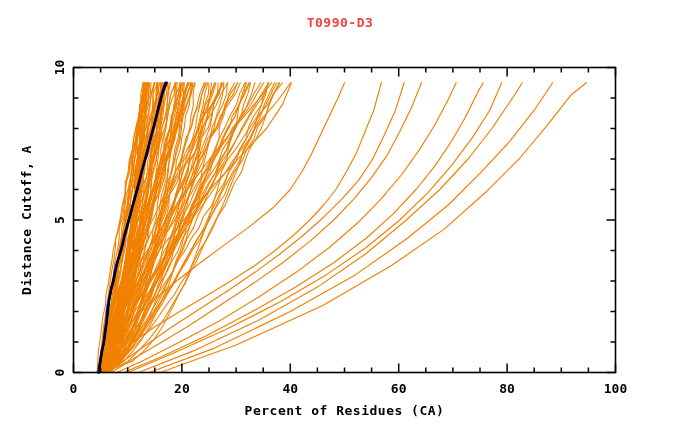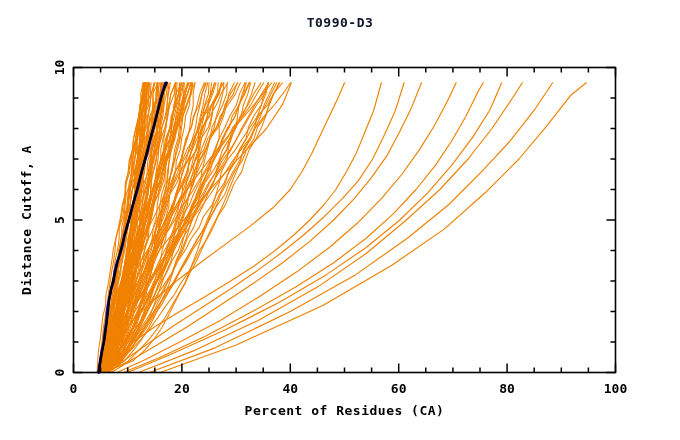--- a/index.html
+++ b/index.html
@@ -17,21 +17,21 @@
   }
   #chart-title {
     position: absolute;
     left: 0;
     top: 15px;
     width: 680px;
     text-align: center;
     font-family: "DejaVu Sans Mono", monospace;
     font-size: 13px;
     font-weight: bold;
-    color: #0f172a;
+    color: #ef4444;
     letter-spacing: 0.5px;
   }
   #plot-svg {
     position: absolute;
     left: 0;
     top: 0;
   }
   .axis-tick-label {
     font-family: "DejaVu Sans Mono", monospace;
     font-size: 13px;

